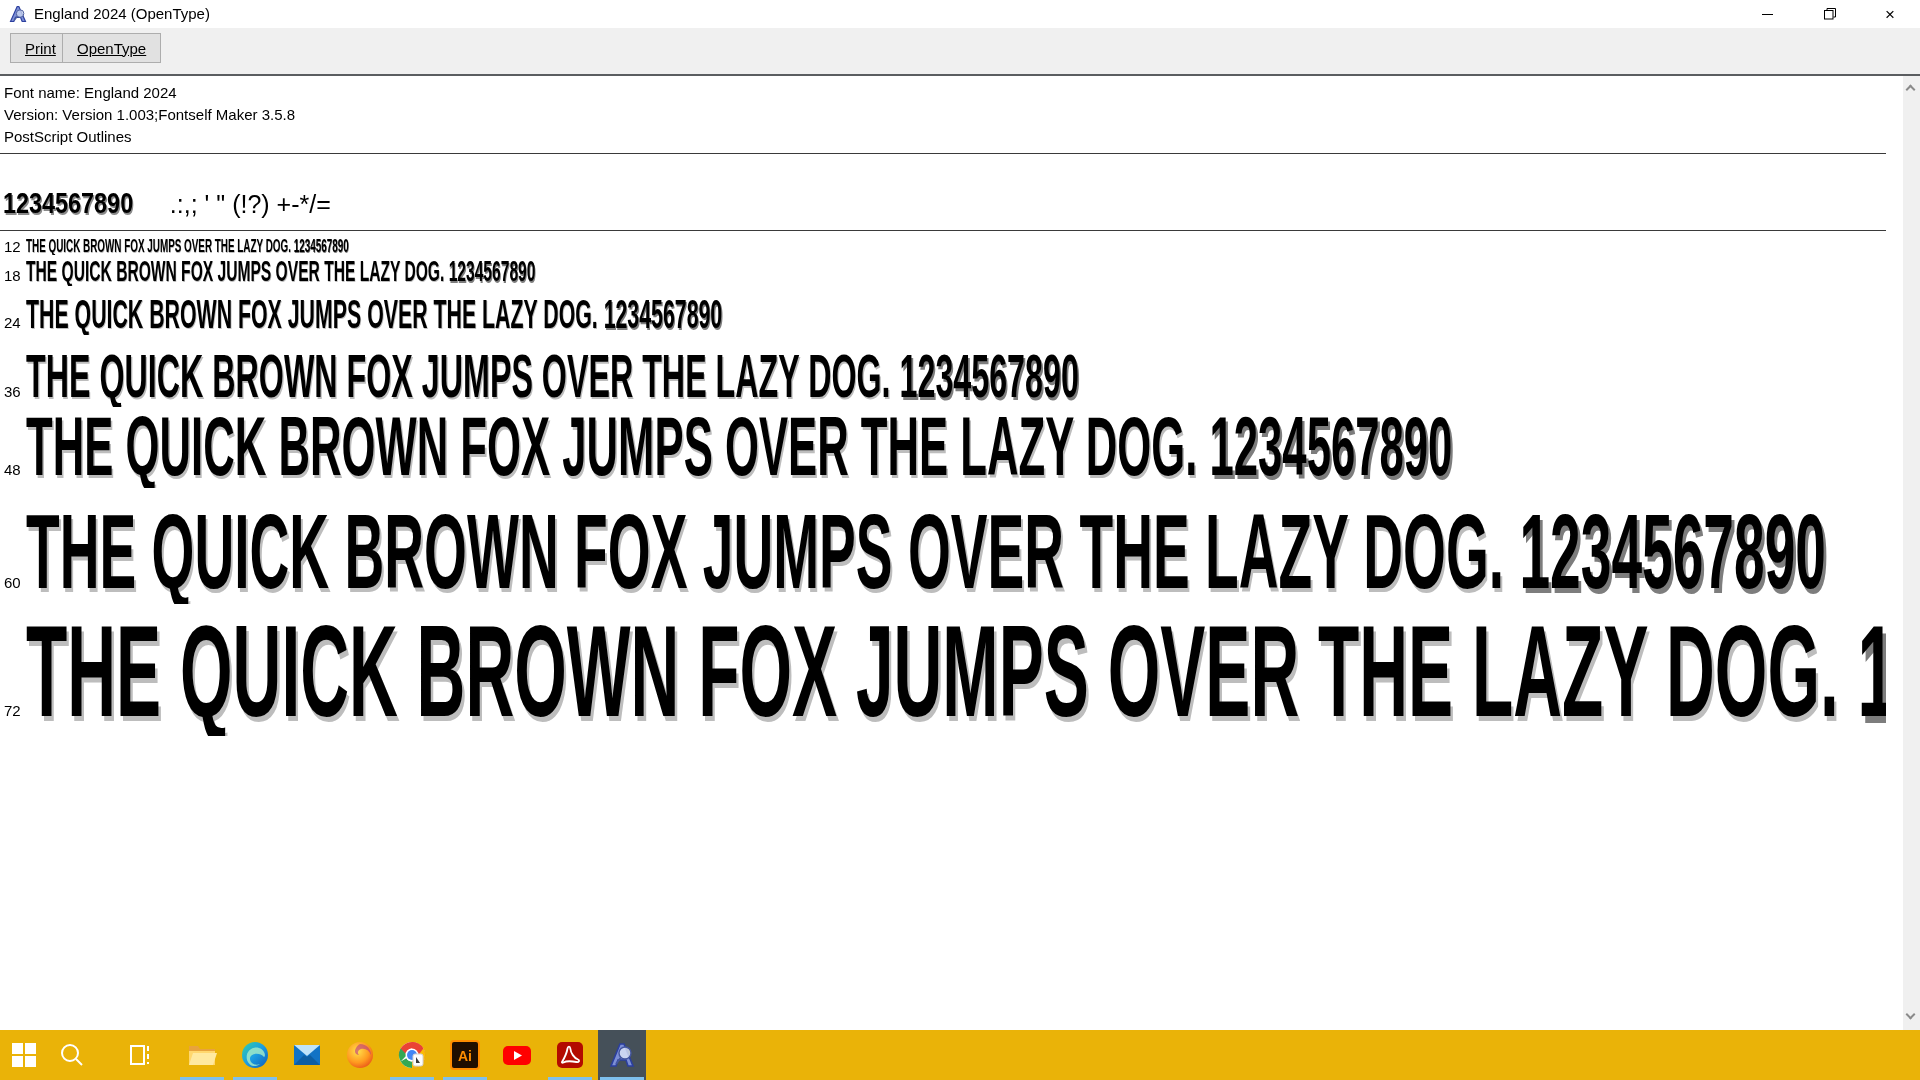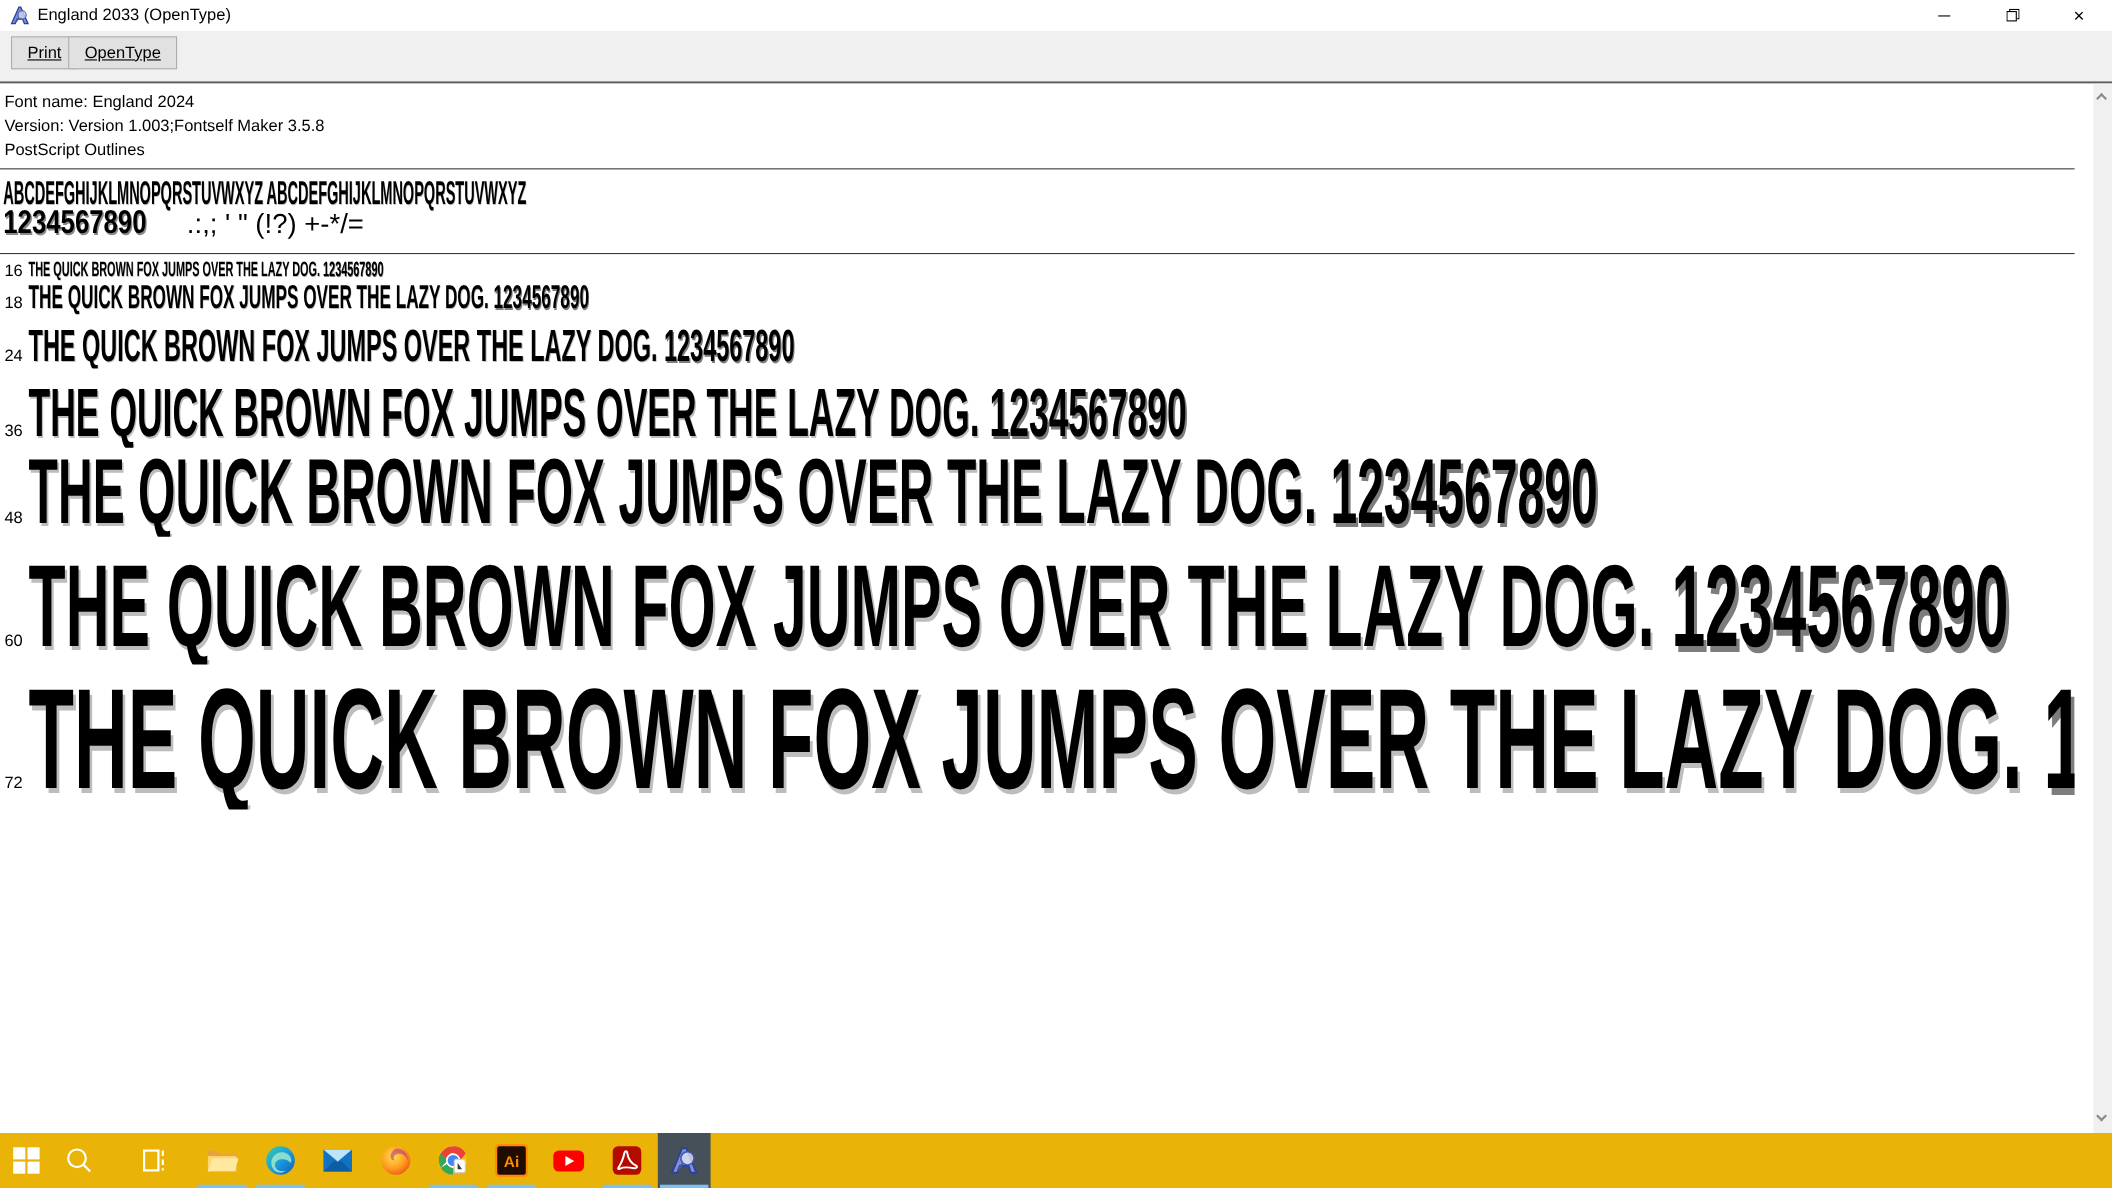--- a/index.html
+++ b/index.html
@@ -52,21 +52,21 @@
 </style>
 </head>
 <body>
 
 <div class="titlebar">
   <svg class="title-icon" viewBox="0 0 24 24">
     <path d="M3 21 L11 3 L13 3 L21 21 L17 21 L15 16 L9 16 L7 21 Z" fill="#7d8fd6" stroke="#2b3f9e" stroke-width="1.4"></path>
     <circle cx="14.5" cy="11.5" r="4.5" fill="#cfd9f2" fill-opacity="0.75" stroke="#4d5f9e" stroke-width="1.2"></circle>
     <line x1="11" y1="15" x2="7.5" y2="19.5" stroke="#4d5f9e" stroke-width="1.6"></line>
   </svg>
-  <span class="title-text">England 2033 (OpenType)</span>
+  <span class="title-text">England 2024 (OpenType)</span>
   <div class="win-btn btn-min">
       <div class="min-glyph"></div>
     </div>
   <div class="win-btn btn-restore">
     <svg width="12" height="12" viewBox="0 0 12 12">
       <polyline points="3,2.5 3,0.5 11.5,0.5 11.5,9 9.5,9" fill="none" stroke="#000" stroke-width="1"></polyline>
       <rect x="0.5" y="2.5" width="8.5" height="8.5" fill="none" stroke="#000" stroke-width="1"></rect>
     </svg>
   </div>
   <div class="win-btn btn-close">
@@ -81,27 +81,26 @@
 <div class="toolbar-border"></div>
 
 <div class="content">
   <div class="clip">
     <div class="info-line" style="top:8px">Font name: England 2024</div>
     <div class="info-line" style="top:30px">Version: Version 1.003;Fontself Maker 3.5.8</div>
     <div class="info-line" style="top:52px">PostScript Outlines</div>
 
     <div class="divider" style="top:77px"></div>
 
-    <div class="charline" style="top:85px"><span class="cond caps30">ABCDEFGHIJKLMNOPQRSTUVWXYZ ABCDEFGHIJKLMNOPQRSTUVWXYZ</span></div>
     <div class="charline" style="top:112px"><span class="cond dig30">1234567890</span><span class="punct">.:,; ' " (!?) +-*/=</span></div>
 
     <div class="divider" style="top:154px"></div>
 
     <div class="size-row" style="top:160px">
-      <span class="size-label">16</span>
+      <span class="size-label">12</span>
       <span class="sample fs12"><span>THE QUICK BROWN FOX JUMPS OVER THE LAZY DOG. </span><span class="digits">1234567890</span></span>
     </div>
     <div class="size-row" style="top:180px">
       <span class="size-label">18</span>
       <span class="sample fs18"><span>THE QUICK BROWN FOX JUMPS OVER THE LAZY DOG. </span><span class="digits">1234567890</span></span>
     </div>
     <div class="size-row" style="top:218px">
       <span class="size-label">24</span>
       <span class="sample fs24"><span>THE QUICK BROWN FOX JUMPS OVER THE LAZY DOG. </span><span class="digits">1234567890</span></span>
     </div>

